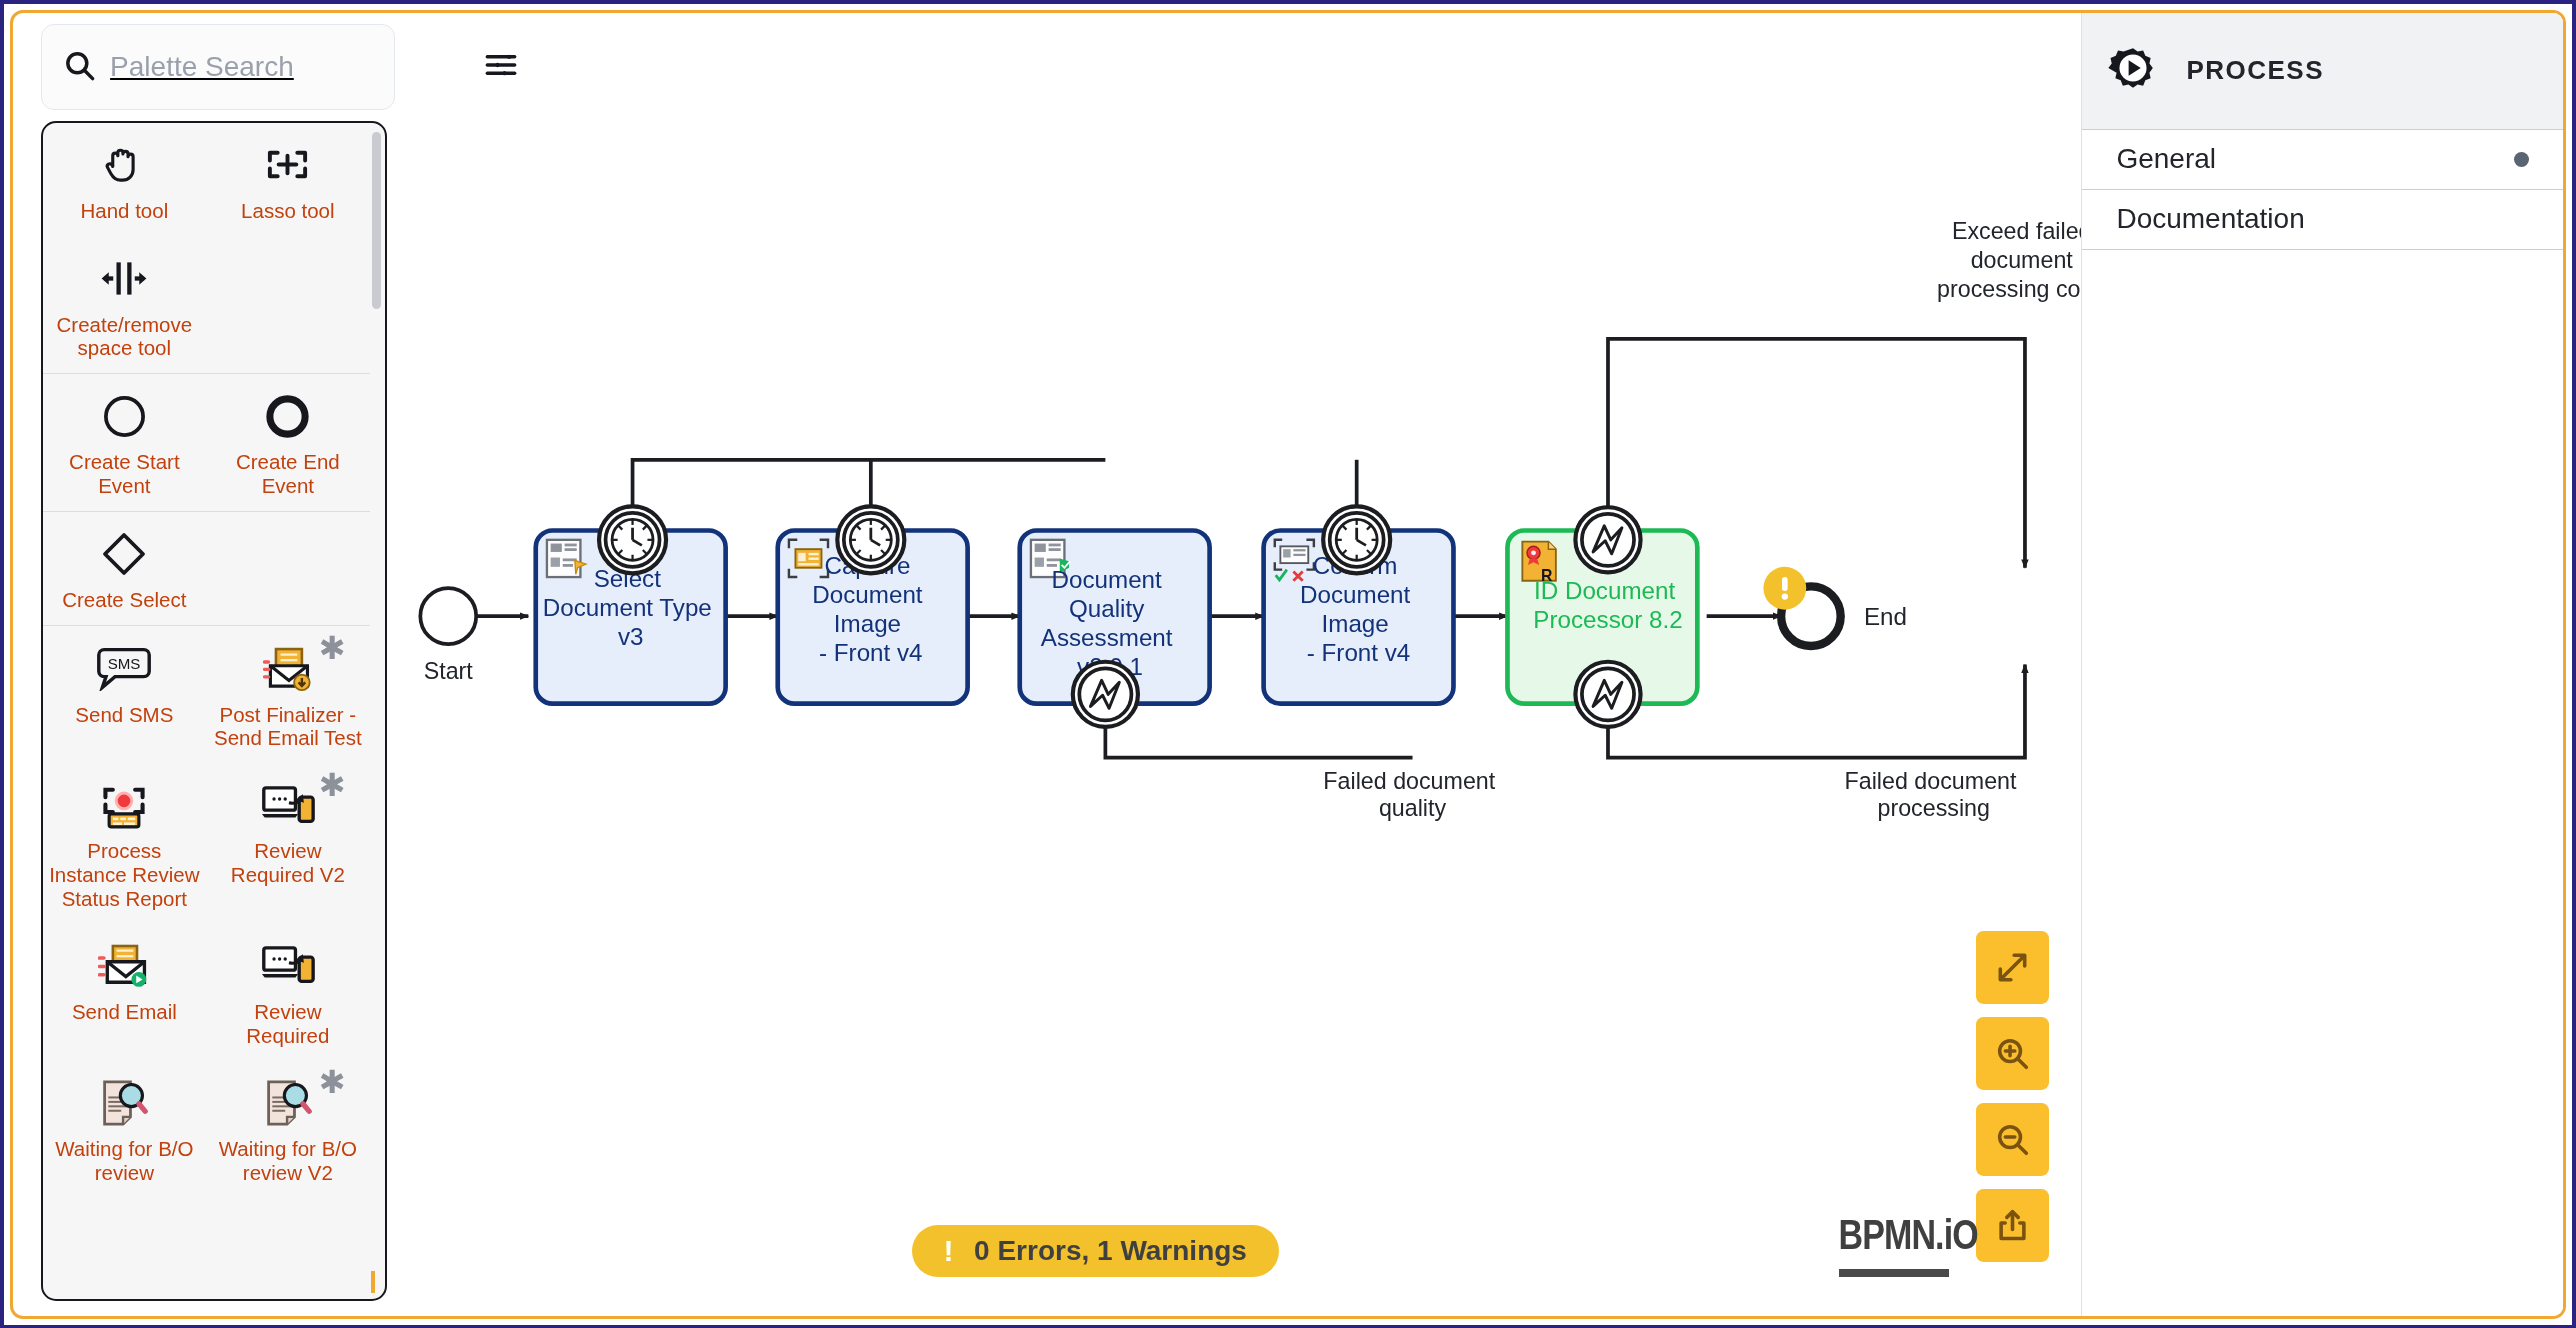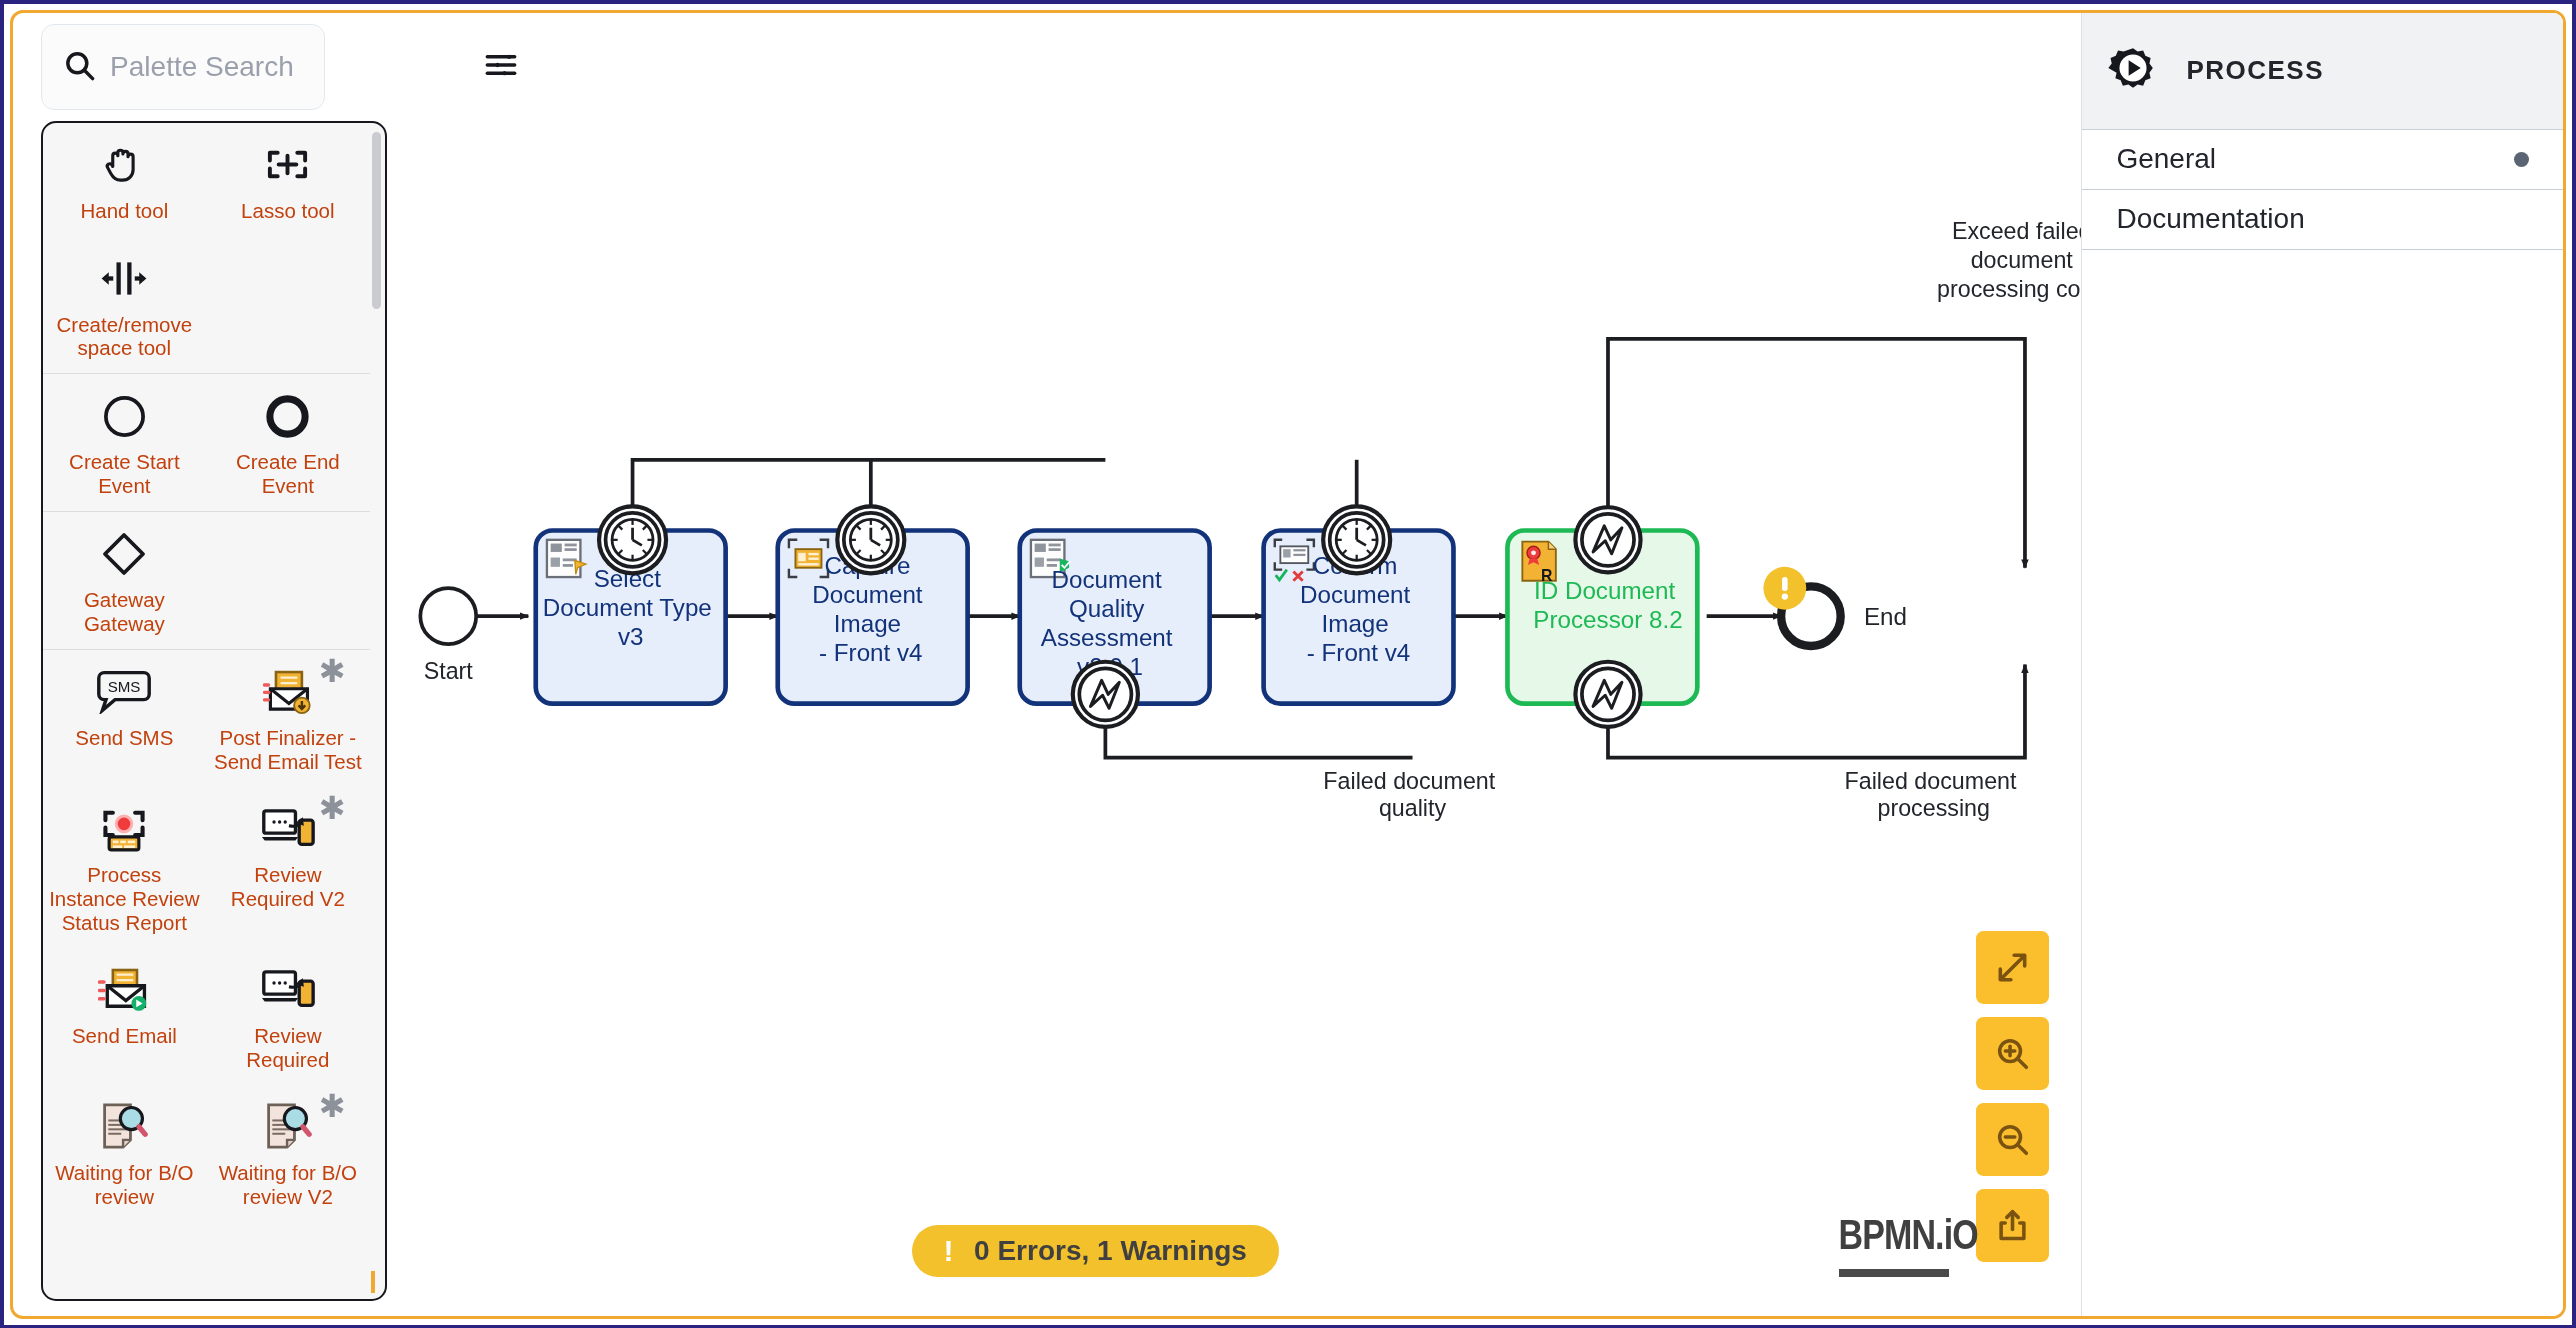--- a/index.html
+++ b/index.html
@@ -28,27 +28,28 @@
   }
 
   
   #palette-panel {
     position: absolute;
     left: 28px; top: 11.2px;
     width: 354px; height: 1294px;
     z-index: 40;
   }
   #palette-search-wrap {
-    width: 284px; height: 86px;
+    width: 354px; height: 86px;
     background: #fbfbfc;
     border: 1.9px solid #e3e7ef;
     border-radius: 13px;
     display: flex; align-items: center;
     padding: 0 20.5px;
     gap: 13px;
+    text-decoration: underline;
   }
   #search-icon { flex: 0 0 auto; }
   #palette-search-input {
     flex: 1 1 auto;
     border: none; outline: none; background: transparent;
     font-family: "Liberation Sans", sans-serif;
     font-size: 28px; color: #333;
   }
   #palette-search-input::placeholder { color: #9aa0ab; }
   #filter-icon { flex: 0 0 auto; }
@@ -534,21 +535,21 @@
             </div>
           </div>
 
           <div class="palette-group">
             <div class="palette-item">
               <span class="pi-icon">
                 <svg width="48" height="48" viewBox="0 0 24 24" fill="none" stroke="#16181d" stroke-width="1.9" stroke-linejoin="round">
                   <path d="M12 2.5 L21.5 12 L12 21.5 L2.5 12 z"></path>
                 </svg>
               </span>
-              <span class="pi-label">Gateway Gateway</span>
+              <span class="pi-label">Create Select</span>
             </div>
           </div>
 
           <div class="palette-group">
 
             <div class="palette-item">
               <span class="pi-icon">
                 <svg width="54" height="45" viewBox="0 0 30 25" fill="none" stroke="#16181d" stroke-width="1.9">
                   <path d="M4 2 h22 a3 3 0 0 1 3 3 v9 a3 3 0 0 1 -3 3 h-16 l-7 6 l2 -6 h-1 a3 3 0 0 1 -3 -3 v-9 a3 3 0 0 1 3 -3 z"></path>
                   <text x="15" y="13" text-anchor="middle" font-family="Liberation Sans, sans-serif" font-size="8.4" fill="#16181d" stroke="none">SMS</text>

